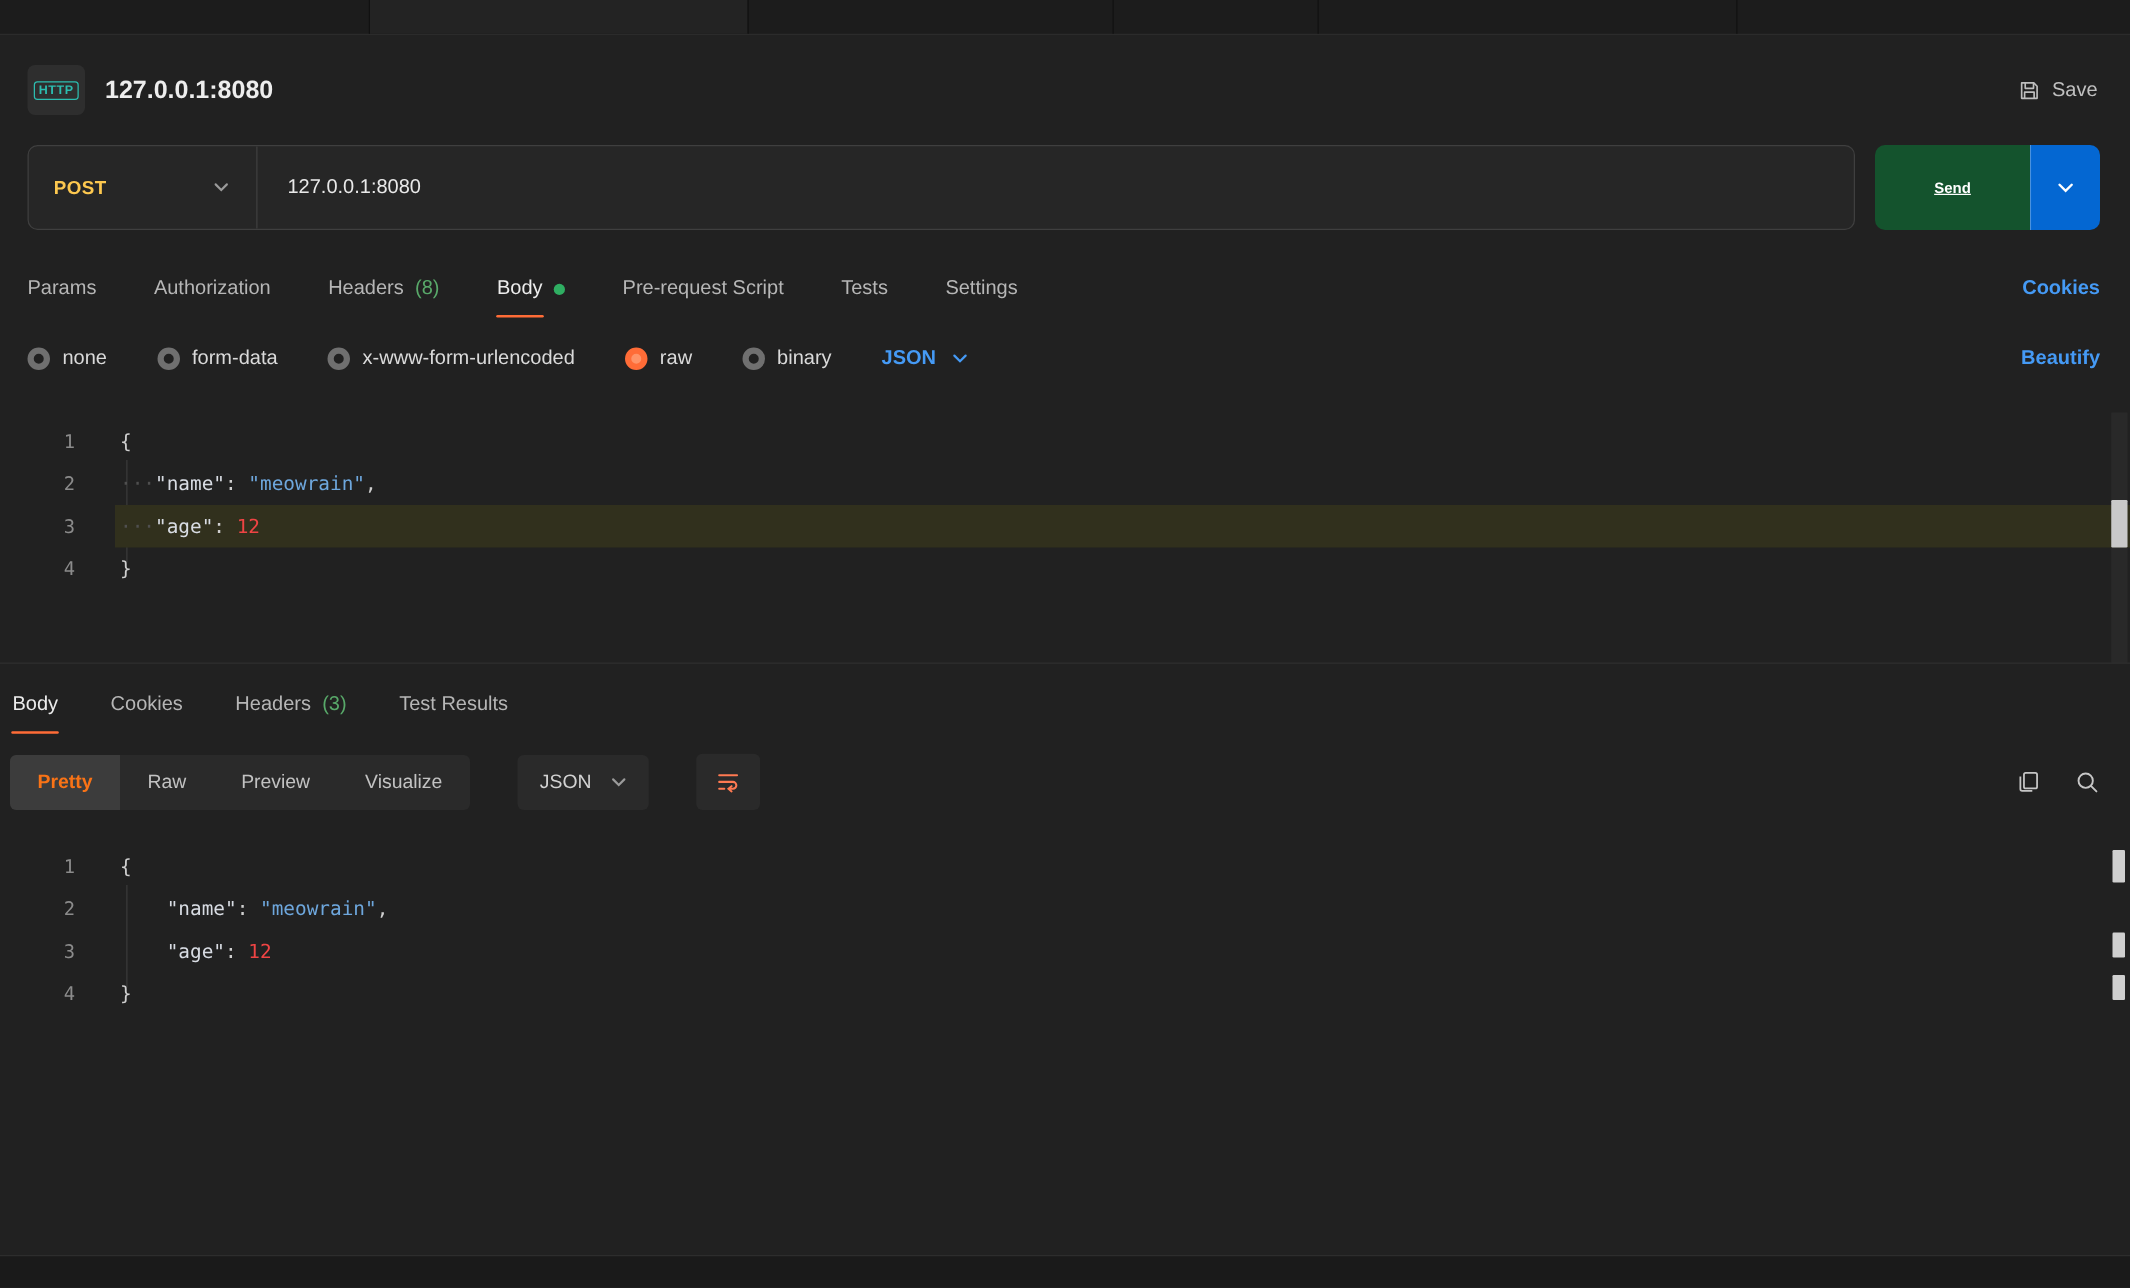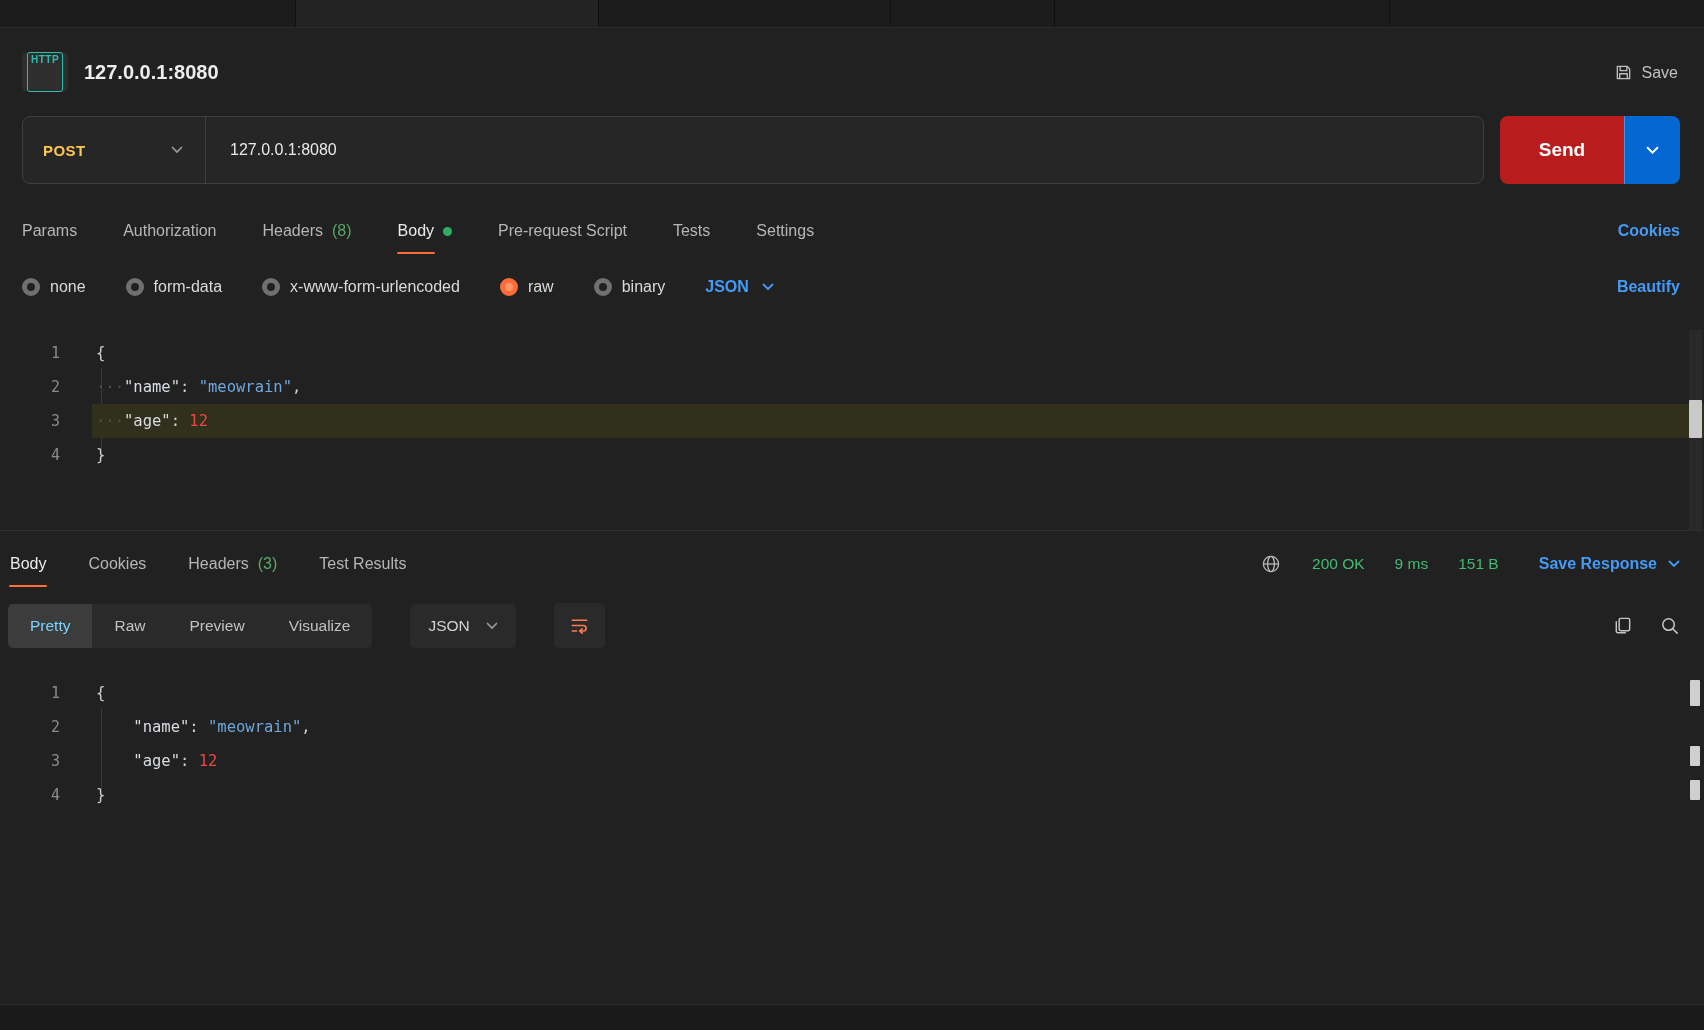--- a/index.html
+++ b/index.html
@@ -13,34 +13,34 @@
   }
 
   
   .tab-strip { position:relative; height:28px; background:#1c1c1c; border-bottom:1px solid #2b2b2b; }
   .tab-strip .seg-active { position:absolute; top:0; bottom:0; left:296px; width:302px; background:#232323; }
   .tab-strip .vdiv { position:absolute; top:0; bottom:0; width:1px; background:#111; }
 
   
   .req-header { display:flex; align-items:center; justify-content:space-between; padding:24px 26px 16px 22px; }
   .req-header .left { display:flex; align-items:center; }
-  .http-badge { width:46px; height:40px; background:#2e2e2e; border-radius:6px; display:flex; justify-content:center; margin-right:16px; }
+  .http-badge { width:46px; height:40px; background:#2e2e2e; border-radius:6px; display:flex; align-items:center; justify-content:center; margin-right:16px; }
   .http-badge .glyph { color:#2cbdb0; font-size:10px; font-weight:bold; letter-spacing:.5px; border:1.5px solid #2cbdb0; border-radius:3px; padding:1px 3px; }
   .page-title { font-size:20px; font-weight:600; color:#ededed; }
   .save-btn { display:flex; align-items:flex-end; gap:9px; background:none; border:none; color:#c0c0c0; font-size:16px; cursor:pointer; font-family:inherit; }
 
   
   .url-row { display:flex; gap:16px; margin:8px 24px 0 22px;justify-content:center; }
   .url-bar { flex:1; display:flex; align-items:center; height:68px; background:#262626; border:1px solid #3f3f3f; border-radius:8px; overflow:hidden; }
   .method { display:flex; align-items:center; justify-content:space-between; width:182px; padding:0 22px 0 20px; height:100%; background:none; border:none; color:#fdc84f; font-size:15px; font-weight:bold; letter-spacing:.4px; cursor:pointer; font-family:inherit; }
   .method .chev { color:#9a9a9a; display:flex; }
   .url-vdiv { width:1px; align-self:stretch; background:#3f3f3f; }
   .url-input { flex:1; background:transparent; border:none; outline:none; color:#e9e9e9; font-size:16px; padding:0 16px 0 24px; font-family:"Liberation Sans", sans-serif; }
   .send-group { display:flex; height:68px; }
-  .send-btn { width:124px; background:#b91c1c; color:#fff; font-size:19px; font-weight:600; border:none; border-radius:8px 0 0 8px; cursor:pointer; font-family:inherit; }
+  .send-btn { width:124px; background:#14532d; color:#fff; font-size:12px; font-weight:600; border:none; border-radius:8px 0 0 8px; cursor:pointer; font-family:inherit;text-decoration:underline; }
   .send-caret { width:56px; background:#0467d2; border:none; border-left:1px solid rgba(255,255,255,.28); border-radius:0 8px 8px 0; display:flex; align-items:center; justify-content:center; color:#fff; cursor:pointer; }
 
   
   .tabs-row { display:flex; align-items:center; gap:46px; margin:26px 24px 0 22px; height:42px; font-size:16px; color:#b6b6b6; }
   .tab { display:flex; align-items:center; gap:9px; cursor:pointer; }
   .tab .lbl { position:relative; padding:10px 0; }
   .tab .count { color:#58a869; }
   .tab.active { color:#ececec; }
   .tab.active .lbl::after { content:""; position:absolute; left:-1px; right:-1px; bottom:-4px; height:2.5px; background:#ff6c37; border-radius:1px; }
   .dot { width:9px; height:9px; border-radius:50%; background:#2fae62; }
@@ -78,21 +78,21 @@
 
   
   .resp-tabs { margin-left:10px; gap:42px; margin-top:12px; }
   .resp-meta { display:flex; align-items:center; gap:30px; margin-left:auto; font-size:15.5px; }
   .metric { color:#43ba71; }
   .save-response { display:flex; align-items:center; gap:11px; color:#459af5; font-weight:600; font-size:16px; background:none; border:none; cursor:pointer; font-family:inherit; margin-left:10px; }
 
   .resp-toolbar { display:flex; align-items:center; gap:38px; margin:18px 24px 0 8px; }
   .segmented { display:flex; background:#2a2a2a; border-radius:5px; overflow:hidden; }
   .seg-btn { padding:13px 22px; font-size:15.5px; color:#c2c2c2; background:none; border:none; cursor:pointer; font-family:inherit; }
-  .seg-btn.active { background:#3c3c3c; color:#7dd3fc; }
+  .seg-btn.active { background:#3c3c3c; color:#f97316;font-weight:bold; }
   .lang-box { display:flex; align-items:center; gap:16px; background:#2a2a2a; border:none; border-radius:5px; padding:13px 18px; color:#d2d2d2; font-size:15.5px; cursor:pointer; font-family:inherit; }
   .lang-box .chev { color:#9a9a9a; display:flex; }
   .wrap-btn { background:#2a2a2a; border:none; border-radius:5px; padding:12px 15px; cursor:pointer; display:flex; }
   .toolbar-right { margin-left:auto; display:flex; align-items:center; gap:26px; }
   .icon-btn { background:none; border:none; cursor:pointer; display:flex; padding:0; }
 
   .bottom-strip { position:absolute; left:0; right:0; bottom:0; height:26px; background:#1a1a1a; border-top:1px solid #2d2d2d; }
 </style>
 </head>
 <body>
@@ -240,38 +240,20 @@
       <span class="lbl">Cookies</span>
     </div>
   <div class="tab">
     <span class="lbl">Headers</span>
     <span class="count">(3)</span>
   </div>
   <div class="tab">
       <span class="lbl">Test Results</span>
     </div>
 
-  <div class="resp-meta">
-    <span style="display:flex;">
-      <svg viewBox="0 0 22 22" width="22" height="22" fill="none" stroke="#b9b9b9" stroke-width="1.3">
-        <circle cx="11" cy="11" r="7.6"></circle>
-        <ellipse cx="11" cy="11" rx="3.4" ry="7.6"></ellipse>
-        <path d="M3.4 11 h15.2"></path>
-      </svg>
-    </span>
-    <span class="metric">200 OK</span>
-    <span class="metric">9 ms</span>
-    <span class="metric">151 B</span>
-    <button class="save-response">
-      <span>Save Response</span>
-      <svg viewBox="0 0 12 8" width="12" height="8" fill="none" stroke="#459af5" stroke-width="1.8" stroke-linecap="round">
-          <polyline points="1.5,1.5 6,6 10.5,1.5"></polyline>
-        </svg>
-    </button>
-  </div>
 </div>
 
 <div class="resp-toolbar">
   <div class="segmented">
     <button class="seg-btn active">Pretty</button>
     <button class="seg-btn">Raw</button>
     <button class="seg-btn">Preview</button>
     <button class="seg-btn">Visualize</button>
   </div>
   <button class="lang-box">

